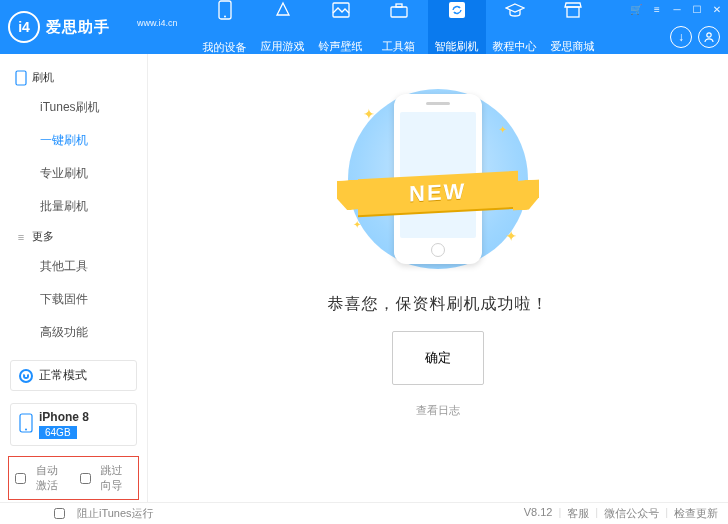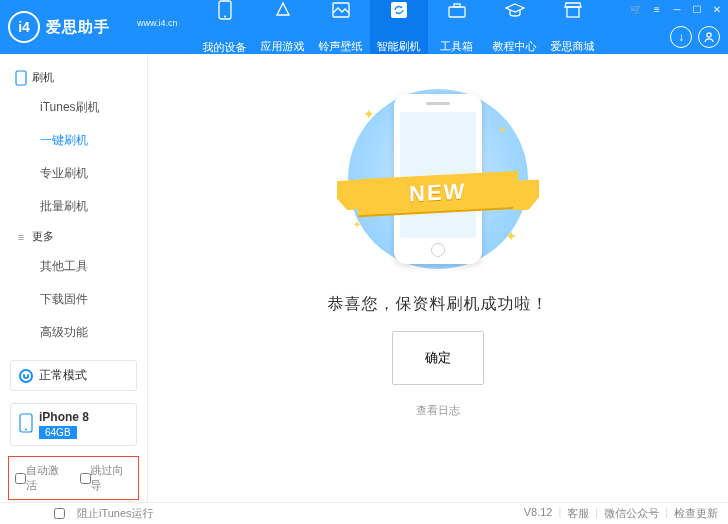--- a/index.html
+++ b/index.html
@@ -31,21 +31,21 @@
   .side-item.active { color:#1e8fff; }
 
   .mode-box, .device-box { border:1px solid #e6e6e6; border-radius:3px; margin:6px 10px; padding:6px 8px; display:flex; align-items:center; gap:6px; font-size:12px; }
   .mode-box .dot { width:14px; height:14px; border:2px solid #1e8fff; border-radius:50%; position:relative; }
   .mode-box .dot::after { content:""; position:absolute; inset:2px; border:2px solid #1e8fff; border-top-color:transparent; border-radius:50%; }
   .device-box { flex-direction:row; }
   .device-text { display:flex; flex-direction:column; gap:2px; }
   .badge { background:#1e8fff; color:#fff; font-size:10px; border-radius:0; padding:1px 6px; width:max-content; }
 
   .side-checks { border:1px solid #e74c3c; margin:4px 8px 2px; padding:6px 6px; display:flex; gap:12px; font-size:11px; color:#888; }
-  .side-checks label { display:flex; align-items:center; gap:0; cursor:pointer; }
+  .side-checks label { display:flex; align-items:center; gap:10px; cursor:pointer; }
   .side-checks input { width:11px; height:11px; }
 
   .main { flex:1; display:flex; flex-direction:column; align-items:center; padding-top:30px; }
   .illus { width:230px; height:190px; position:relative; display:flex; align-items:center; justify-content:center; }
   .bg-circle { position:absolute; width:180px; height:180px; border-radius:50%; background:radial-gradient(circle at 50% 45%, #cfeaff 0%, #9ed6ff 60%, #87cbff 100%); }
   .phone { position:relative; width:88px; height:170px; background:#fff; border-radius:12px; box-shadow:0 2px 6px rgba(0,0,0,.15); }
   .phone::before { content:""; position:absolute; top:8px; left:50%; transform:translateX(-50%); width:24px; height:3px; background:#d0d0d0; border-radius:2px; }
   .phone::after { content:""; position:absolute; bottom:7px; left:50%; transform:translateX(-50%); width:12px; height:12px; border:1px solid #d0d0d0; border-radius:50%; }
   .phone .screen { position:absolute; top:18px; left:6px; right:6px; bottom:26px; background:#eaf6ff; border-radius:2px; }
   .spark { position:absolute; color:#ffd24a; font-size:14px; }
@@ -100,38 +100,38 @@
       </div>
     <div class="topnav-item">
         <span class="ic">
           <svg width="18" height="16" viewBox="0 0 18 16">
             <rect x="1" y="1" width="16" height="14" rx="1" fill="none" stroke="#fff" stroke-width="1.3"></rect>
             <path d="M1 11 L6 6 L10 10 L13 7 L17 11" fill="none" stroke="#fff" stroke-width="1.3"></path>
           </svg>
         </span>
         <span>铃声壁纸</span>
       </div>
+    <div class="topnav-item">
+        <span class="ic">
+          <svg width="18" height="16" viewBox="0 0 18 16">
+            <rect x="1" y="5" width="16" height="10" rx="1" fill="none" stroke="#fff" stroke-width="1.3"></rect>
+            <rect x="6" y="2" width="6" height="3" fill="none" stroke="#fff" stroke-width="1.3"></rect>
+          </svg>
+        </span>
+        <span>工具箱</span>
+      </div>
     <div class="topnav-item active">
         <span class="ic">
           <svg width="18" height="18" viewBox="0 0 18 18">
             <rect x="1" y="1" width="16" height="16" rx="2" fill="#fff"></rect>
             <path d="M5 9a4 4 0 0 1 7-2M13 9a4 4 0 0 1-7 2" fill="none" stroke="#1e8fff" stroke-width="1.4"></path>
             <path d="M11 5l1.5 2L10 7zM7 13l-1.5-2L8 11z" fill="#1e8fff"></path>
           </svg>
         </span>
         <span>智能刷机</span>
-      </div>
-    <div class="topnav-item">
-        <span class="ic">
-          <svg width="18" height="16" viewBox="0 0 18 16">
-            <rect x="1" y="5" width="16" height="10" rx="1" fill="none" stroke="#fff" stroke-width="1.3"></rect>
-            <rect x="6" y="2" width="6" height="3" fill="none" stroke="#fff" stroke-width="1.3"></rect>
-          </svg>
-        </span>
-        <span>工具箱</span>
       </div>
     <div class="topnav-item">
         <span class="ic">
           <svg width="20" height="14" viewBox="0 0 20 14">
             <path d="M10 1 L19 5 L10 9 L1 5 Z" fill="none" stroke="#fff" stroke-width="1.3"></path>
             <path d="M5 7v4c0 1 2 2 5 2s5-1 5-2V7" fill="none" stroke="#fff" stroke-width="1.3"></path>
           </svg>
         </span>
         <span>教程中心</span>
       </div>

